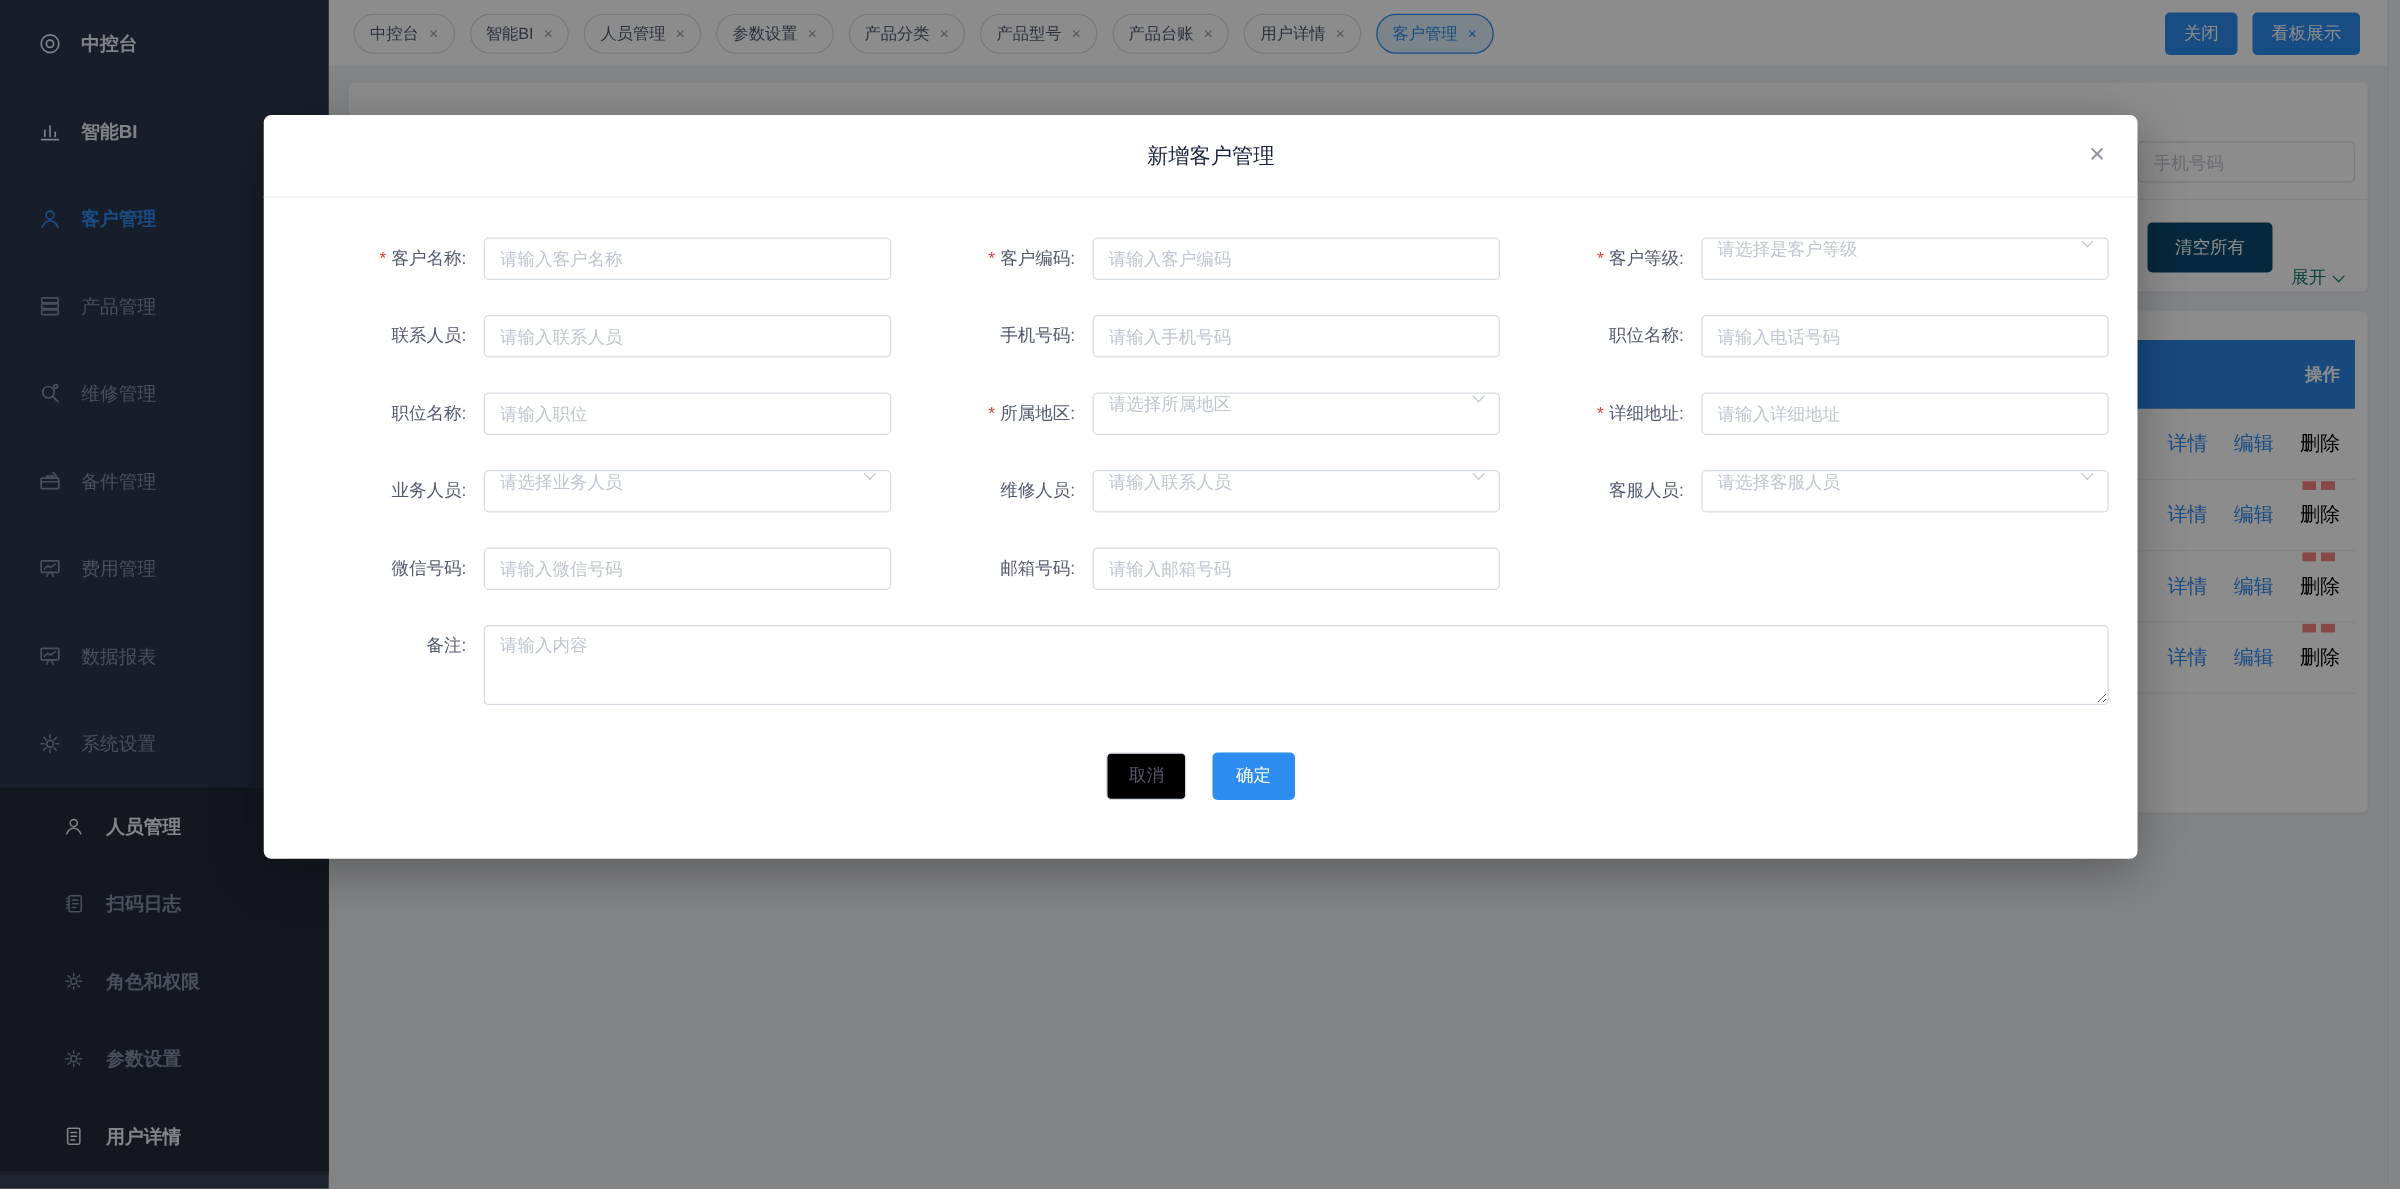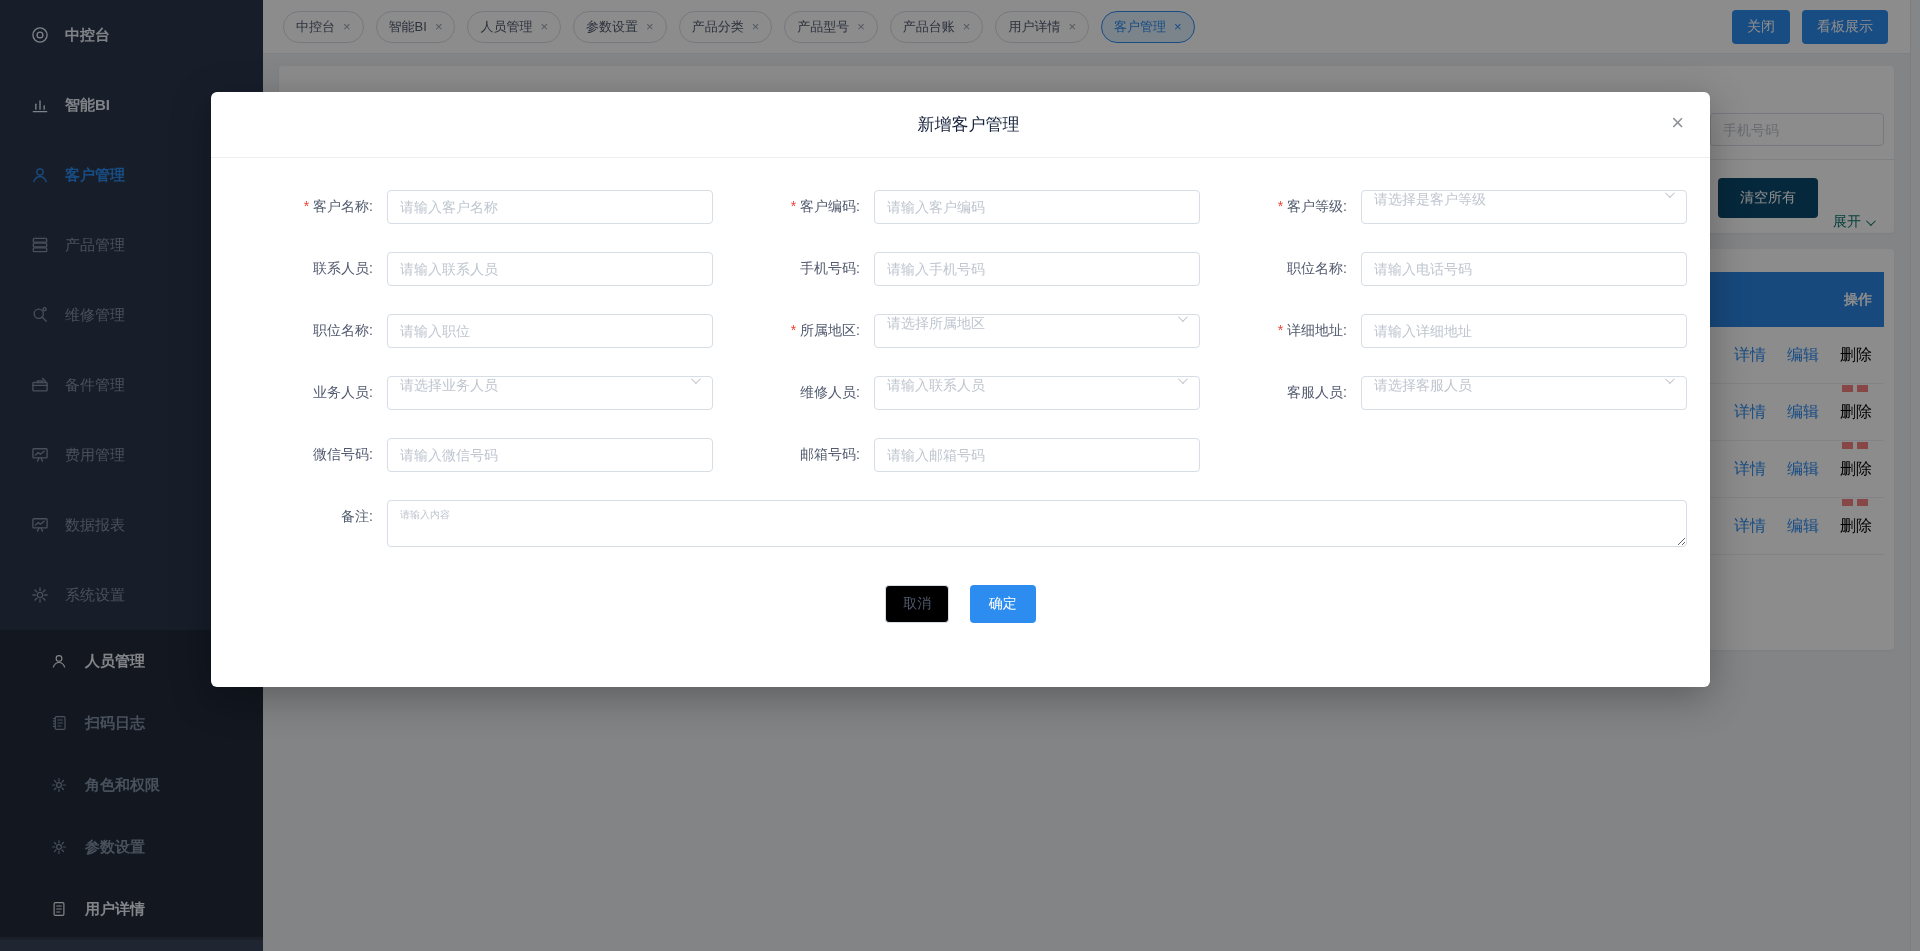--- a/index.html
+++ b/index.html
@@ -87,22 +87,22 @@
   .star { color:#f04134; margin-right:4px; font-style:normal; }
   .f-input, .f-select { flex:1; height:34px; border:1px solid #d7dde4; border-radius:4px;
     padding:0 12px; font-size:14px; color:#515a6e; font-family:inherit; outline:none;
     background:#fff; }
   .f-input::placeholder { color:#bfc6d0; }
   .f-select { position:relative; display:flex; cursor:pointer; }
   .f-select .ph { color:#bfc6d0; flex:1; }
   .f-select .chev { color:#c0c4cc; margin-right:2px; }
   .remark-row { display:flex; margin-top:28px; align-items:flex-start; }
   .remark-row .f-label { padding-top:8px; }
-  .f-textarea { flex:1; height:47px; border:1px solid #d7dde4; border-radius:4px;
-    padding:7px 12px; font-size:10px; color:#515a6e; font-family:inherit; outline:none; }
+  .f-textarea { flex:1; height:64px; border:1px solid #d7dde4; border-radius:4px;
+    padding:7px 12px; font-size:14px; color:#515a6e; font-family:inherit; outline:none; }
   .f-textarea::placeholder { color:#bfc6d0; }
   .modal-footer { text-align:center; padding-top:38px; }
   .btn-cancel { width:64px; height:38px; background:#000000; border:1px solid #d7dde4;
     border-radius:4px; color:#515a6e; font-size:14px; cursor:pointer; font-family:inherit; }
   .btn-confirm { width:66px; height:38px; background:#2d8cf0; border:none; margin-left:16px;
     border-radius:4px; color:#fff; font-size:14px; cursor:pointer; font-family:inherit; }
 </style>
 </head>
 <body>
 

